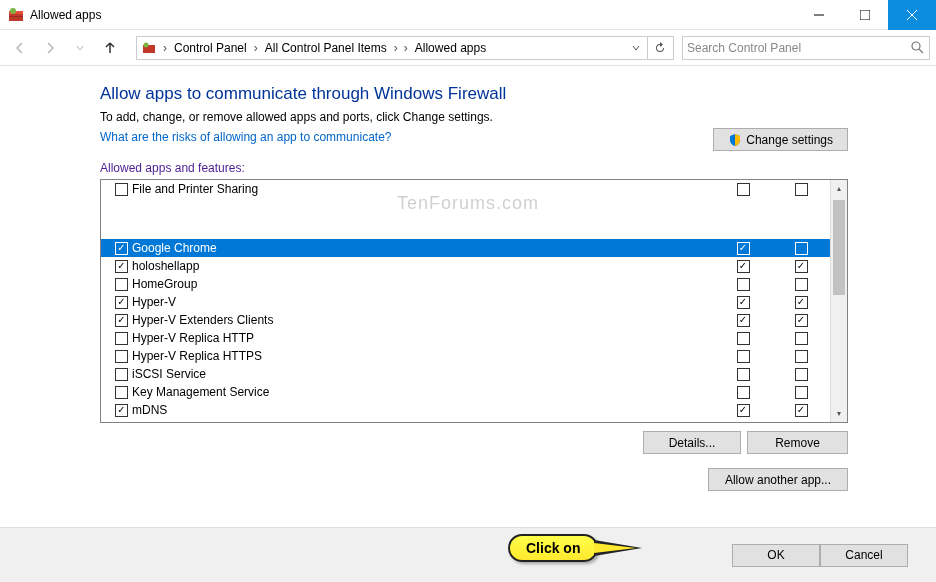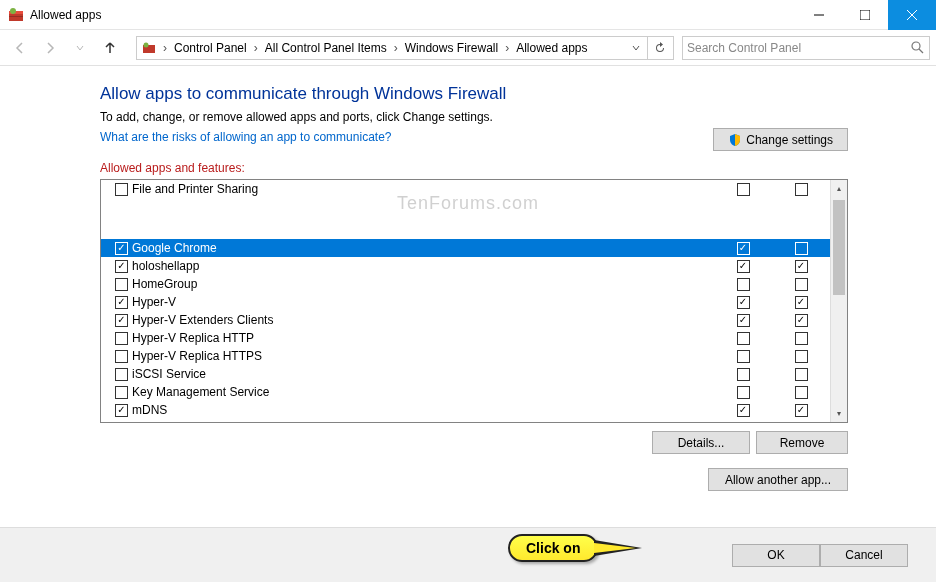--- a/index.html
+++ b/index.html
@@ -29,21 +29,21 @@
 
 .content { flex: 1; padding: 18px 0 0 0; overflow-y: auto; }
 .inner { margin: 0 auto; width: 760px; padding-left: 12px; }
 h1 { font-size: 17px; color: #003399; font-weight: 400; margin-bottom: 6px; }
 .desc { color: #000; margin-bottom: 6px; }
 .link { color: #0066cc; margin-bottom: 4px; display: inline-block; }
 .changerow { display: flex; justify-content: flex-end; margin-top: -20px; margin-bottom: 10px; }
 .btn { border: 1px solid #adadad; background: #e1e1e1; height: 23px; padding: 0 14px; display: inline-flex; align-items: center; gap: 4px; color: #000000; cursor: pointer; }
 .btn .shield { width: 14px; height: 14px; }
 
-.group-label { margin: 0 0 4px 0; color: #b91c1c; }
+.group-label { margin: 0 0 4px 0; color: #4c1d95; }
 .listbox { border: 1px solid #828282; height: 244px; display: flex; }
 .listbox .cols { flex: 1; overflow-y: hidden; }
 .listhead { display: flex; border-bottom: 1px solid #e1e1e1; background: #fff; height: 24px; align-items: center; }
 .listhead .hname { flex: 1; padding-left: 14px; border-right: 1px solid #e1e1e1; height: 100%; display: flex; align-items: center; }
 .listhead .hcol { width: 58px; text-align: center; border-right: 1px solid #e1e1e1; height: 100%; display: flex; align-items: center; justify-content: center; }
 .row { display: flex; height: 18px; align-items: center; }
 .row.sel { background: #0078d7; color: #fff; margin-top: 41px; }
 .row .ck { width: 13px; height: 13px; border: 1px solid #333; margin-left: 14px; margin-right: 4px; background: #fff; display: flex; align-items: center; justify-content: center; flex-shrink: 0; }
 .row.sel .ck { border-color: #fff; background: transparent; }
 .row .ck.on::after { content: "✓"; font-size: 10px; line-height: 1; color: #000; }
@@ -124,21 +124,20 @@
   <div class="addrbar">
     <span class="mini-icon"><svg viewBox="0 0 16 16" width="16" height="16">
           <rect x="2" y="5" width="12" height="8" fill="#c0392b"></rect>
           <circle cx="5" cy="5" r="2.5" fill="#7cb342"></circle>
         </svg></span>
     <span class="chev">›</span>
     <span class="crumb">Control Panel</span>
     <span class="chev">›</span>
     <span class="crumb">All Control Panel Items</span>
     <span class="chev">›</span>
-    <span class="crumb">Windows Firewall</span>
     <span class="chev">›</span>
     <span class="crumb">Allowed apps</span>
     <span class="dd">
         <svg width="8" height="8" viewBox="0 0 8 8">
           <path d="M1 2 L4 6 L7 2" fill="none" stroke="#555" stroke-width="1"></path>
         </svg>
       </span>
     <span class="refresh">
         <svg width="12" height="12" viewBox="0 0 12 12">
           <path d="M10 6 A4 4 0 1 1 6 2 L6 0 L9 2.5 L6 5 L6 3 A3 3 0 1 0 9 6" fill="#555"></path>
@@ -301,21 +300,21 @@
         <div class="scroll-up">▴</div>
         <div class="scroll-thumb"></div>
         <div class="scroll-down" style="position:absolute;bottom:0;left:0;right:0">▾</div>
       </div>
     </div>
 
     <div class="btnrow">
       <div class="btn" style="width:98px;justify-content:center">
           <span>Details...</span>
         </div>
-      <div class="btn" style="width:92px;justify-content:center">
+      <div class="btn" style="width:101px;justify-content:center">
           <span>Remove</span>
         </div>
     </div>
     <div class="btnrow2">
       <div class="btn" style="width:140px;justify-content:center">
           <span>Allow another app...</span>
         </div>
     </div>
   </div>
 </div>

